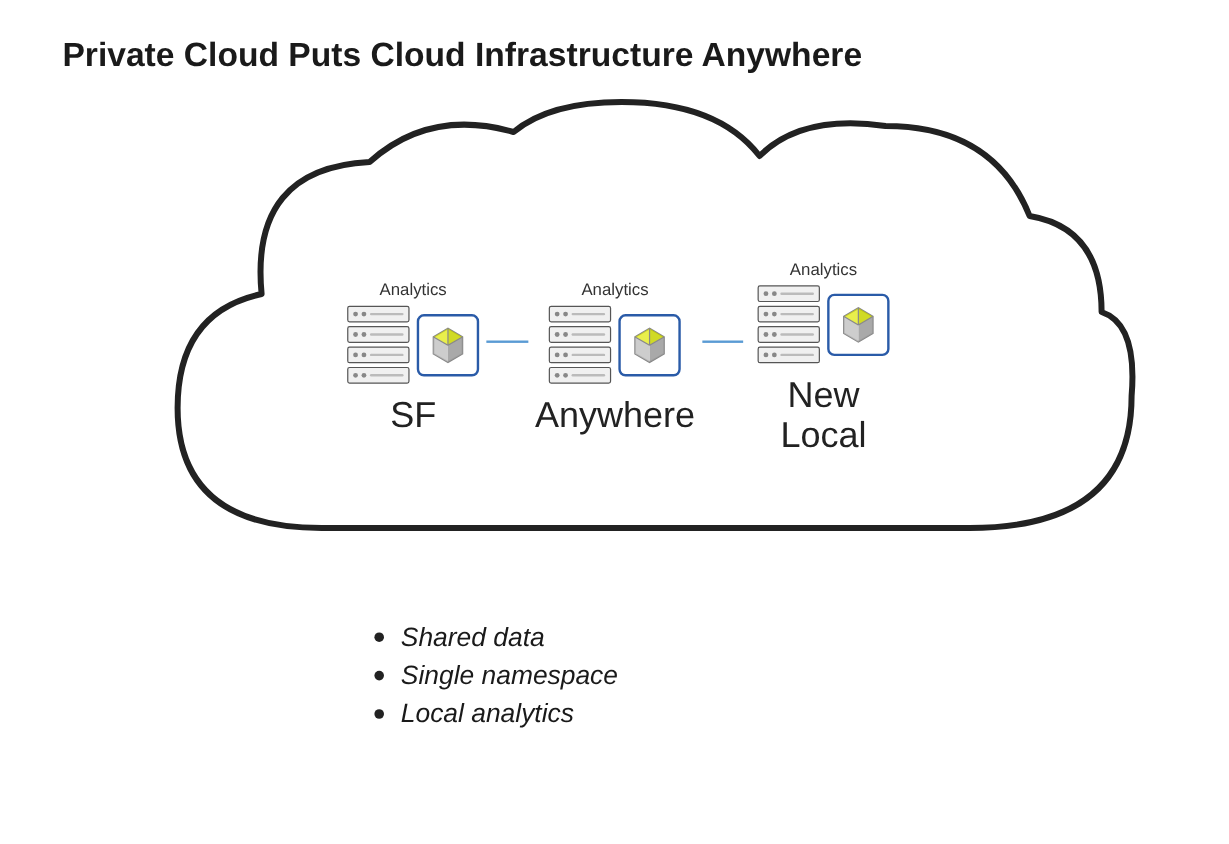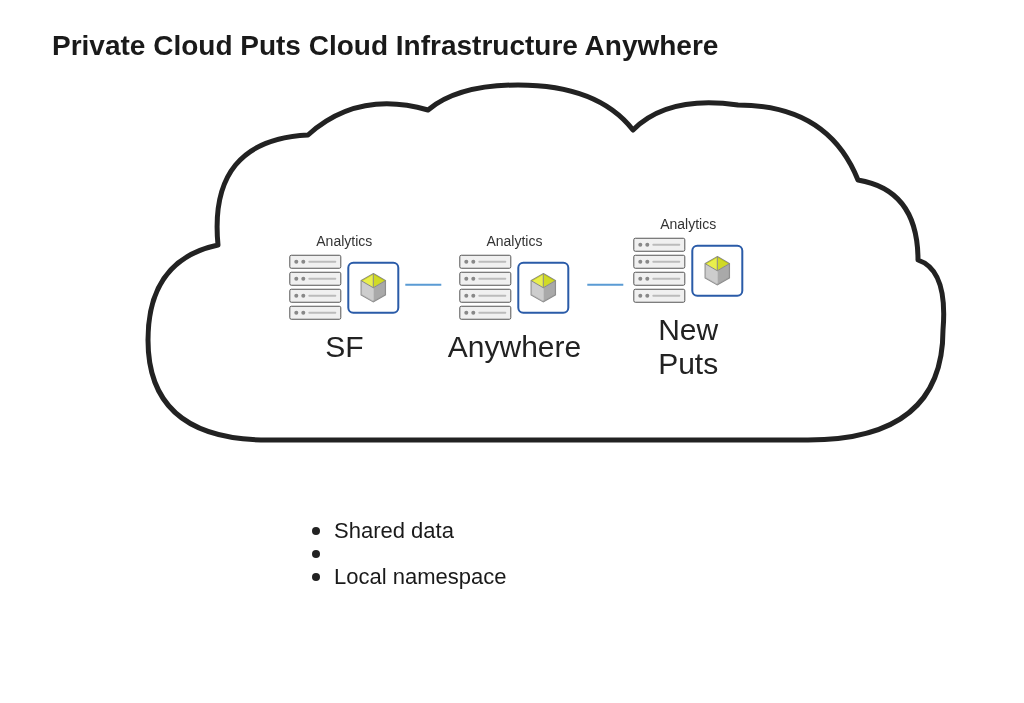--- a/index.html
+++ b/index.html
@@ -149,20 +149,21 @@
     }
 
     
     .bullets {
       margin-top: 18px;
       display: flex;
       flex-direction: column;
       gap: 6px;
       align-self: flex-start;
       margin-left: 260px;
+      font-style: italic;
     }
 
     .bullet-item {
       display: flex;
       align-items: center;
       gap: 14px;
       font-size: 22px;
       color: #1a1a1a;
     }
 
@@ -323,34 +324,35 @@
                 <polygon points="18,4 30,11 18,18" fill="#c8d400" opacity="0.85"></polygon>
                 <polygon points="18,18 30,11 30,25 18,32" fill="#a0a0a0" opacity="0.9"></polygon>
                 <polygon points="18,4 18,18 6,11" fill="#e0e800" opacity="0.7"></polygon>
                 <polygon points="18,18 6,11 6,25 18,32" fill="#c0c0c0" opacity="0.8"></polygon>
                 <line x1="18" y1="4" x2="18" y2="18" stroke="#888" stroke-width="1"></line>
                 <line x1="6" y1="11" x2="18" y2="18" stroke="#888" stroke-width="1"></line>
                 <line x1="30" y1="11" x2="18" y2="18" stroke="#888" stroke-width="1"></line>
               </svg>
             </div>
           </div>
-          <span class="node-label">New Puts</span>
+          <span class="node-label">New Local</span>
         </div>
 
       </div>
     </div>
 
     <div class="bullets">
       <div class="bullet-item">
         <div class="bullet-dot"></div>
         <span>Shared data</span>
       </div>
       <div class="bullet-item">
         <div class="bullet-dot"></div>
+        <span>Single namespace</span>
       </div>
       <div class="bullet-item">
         <div class="bullet-dot"></div>
-        <span>Local namespace</span>
+        <span>Local analytics</span>
       </div>
     </div>
 
   </div>
 </div>
 
 </body></html>

